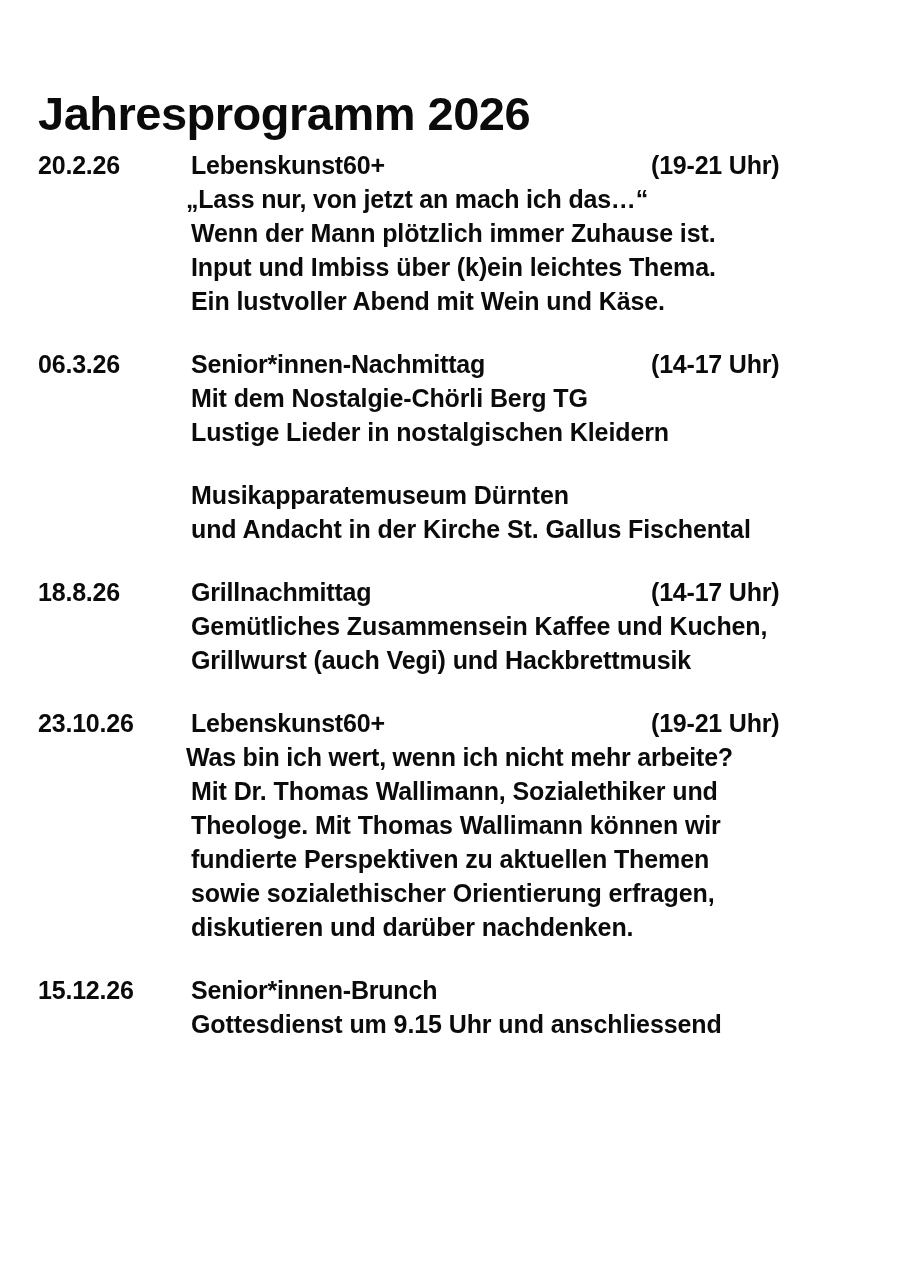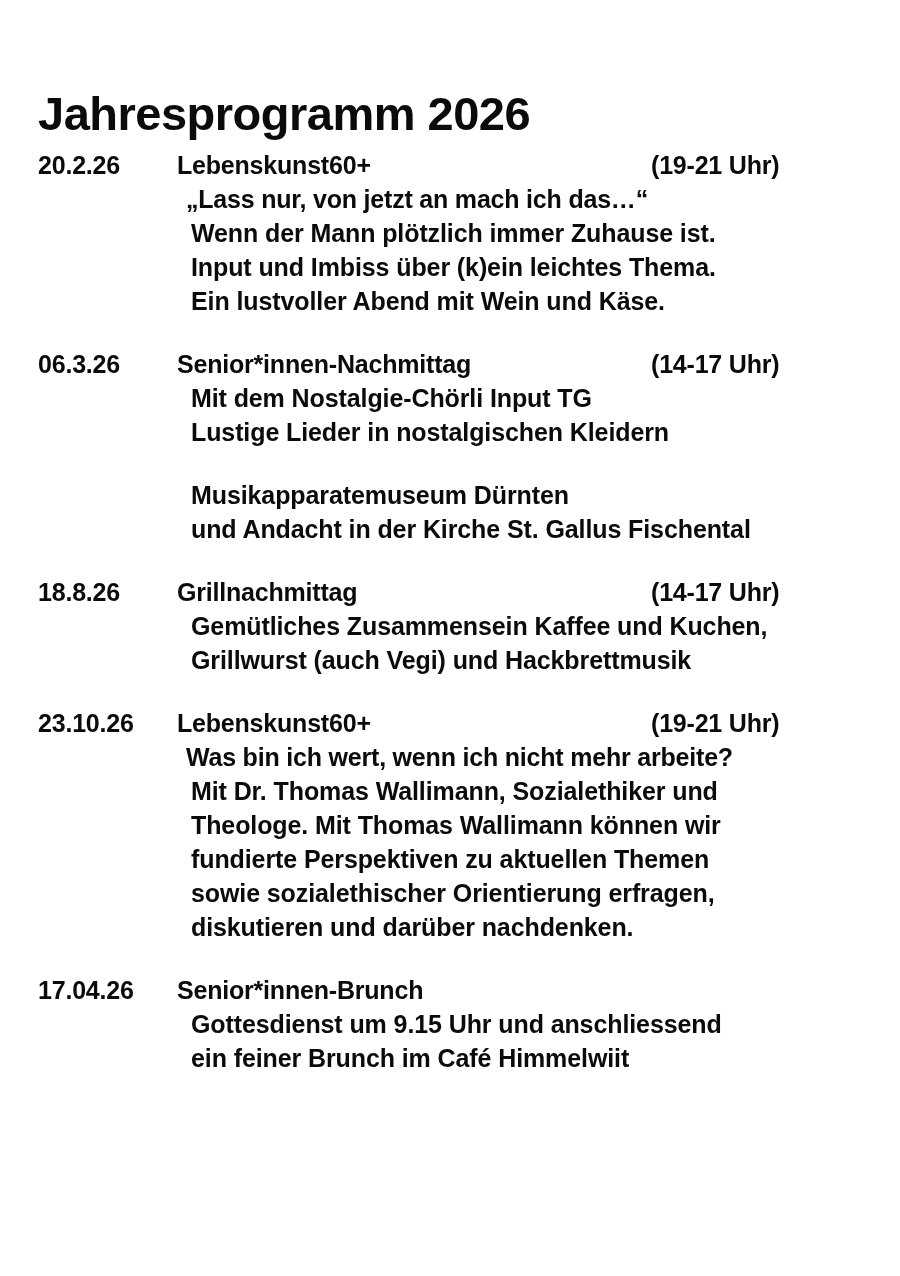--- a/index.html
+++ b/index.html
@@ -61,21 +61,21 @@
     left: 38px;
     top: 0;
     font-size: 25px;
     font-weight: 700;
     line-height: 34px;
     letter-spacing: -0.2px;
     white-space: nowrap;
   }
   .entry-title {
     position: absolute;
-    left: 177px;
+    left: 191px;
     top: 0;
     font-size: 25px;
     font-weight: 700;
     line-height: 34px;
     letter-spacing: -0.2px;
     white-space: nowrap;
   }
   .entry-time {
     position: absolute;
     left: 651px;
@@ -129,21 +129,21 @@
           <div class="entry-line">Ein lustvoller Abend mit Wein und Käse.</div>
         </div>
       </div>
       <div class="program-entry">
         <div class="entry-head">
           <div class="entry-date">06.3.26</div>
           <div class="entry-title">Senior*innen-Nachmittag</div>
           <div class="entry-time">(14-17 Uhr)</div>
         </div>
         <div class="entry-body">
-          <div class="entry-line">Mit dem Nostalgie-Chörli Input TG</div>
+          <div class="entry-line">Mit dem Nostalgie-Chörli Berg TG</div>
           <div class="entry-line">Lustige Lieder in nostalgischen Kleidern</div>
         </div>
       </div>
       <div class="program-entry">
         <div class="entry-body">
           <div class="entry-line">Musikapparatemuseum Dürnten</div>
           <div class="entry-line">und Andacht in der Kirche St. Gallus Fischental</div>
         </div>
       </div>
       <div class="program-entry">
@@ -167,23 +167,22 @@
           <div class="entry-subtitle">Was bin ich wert, wenn ich nicht mehr arbeite?</div>
           <div class="entry-line">Mit Dr. Thomas Wallimann, Sozialethiker und</div>
           <div class="entry-line">Theologe. Mit Thomas Wallimann können wir</div>
           <div class="entry-line">fundierte Perspektiven zu aktuellen Themen</div>
           <div class="entry-line">sowie sozialethischer Orientierung erfragen,</div>
           <div class="entry-line">diskutieren und darüber nachdenken.</div>
         </div>
       </div>
       <div class="program-entry">
         <div class="entry-head">
-          <div class="entry-date">17.04.26</div>
+          <div class="entry-date">15.12.26</div>
           <div class="entry-title">Senior*innen-Brunch</div>
         </div>
         <div class="entry-body">
           <div class="entry-line">Gottesdienst um 9.15 Uhr und anschliessend</div>
-          <div class="entry-line">ein feiner Brunch im Café Himmelwiit</div>
         </div>
       </div>
     </div>
 
 </div>
 
 </body></html>

